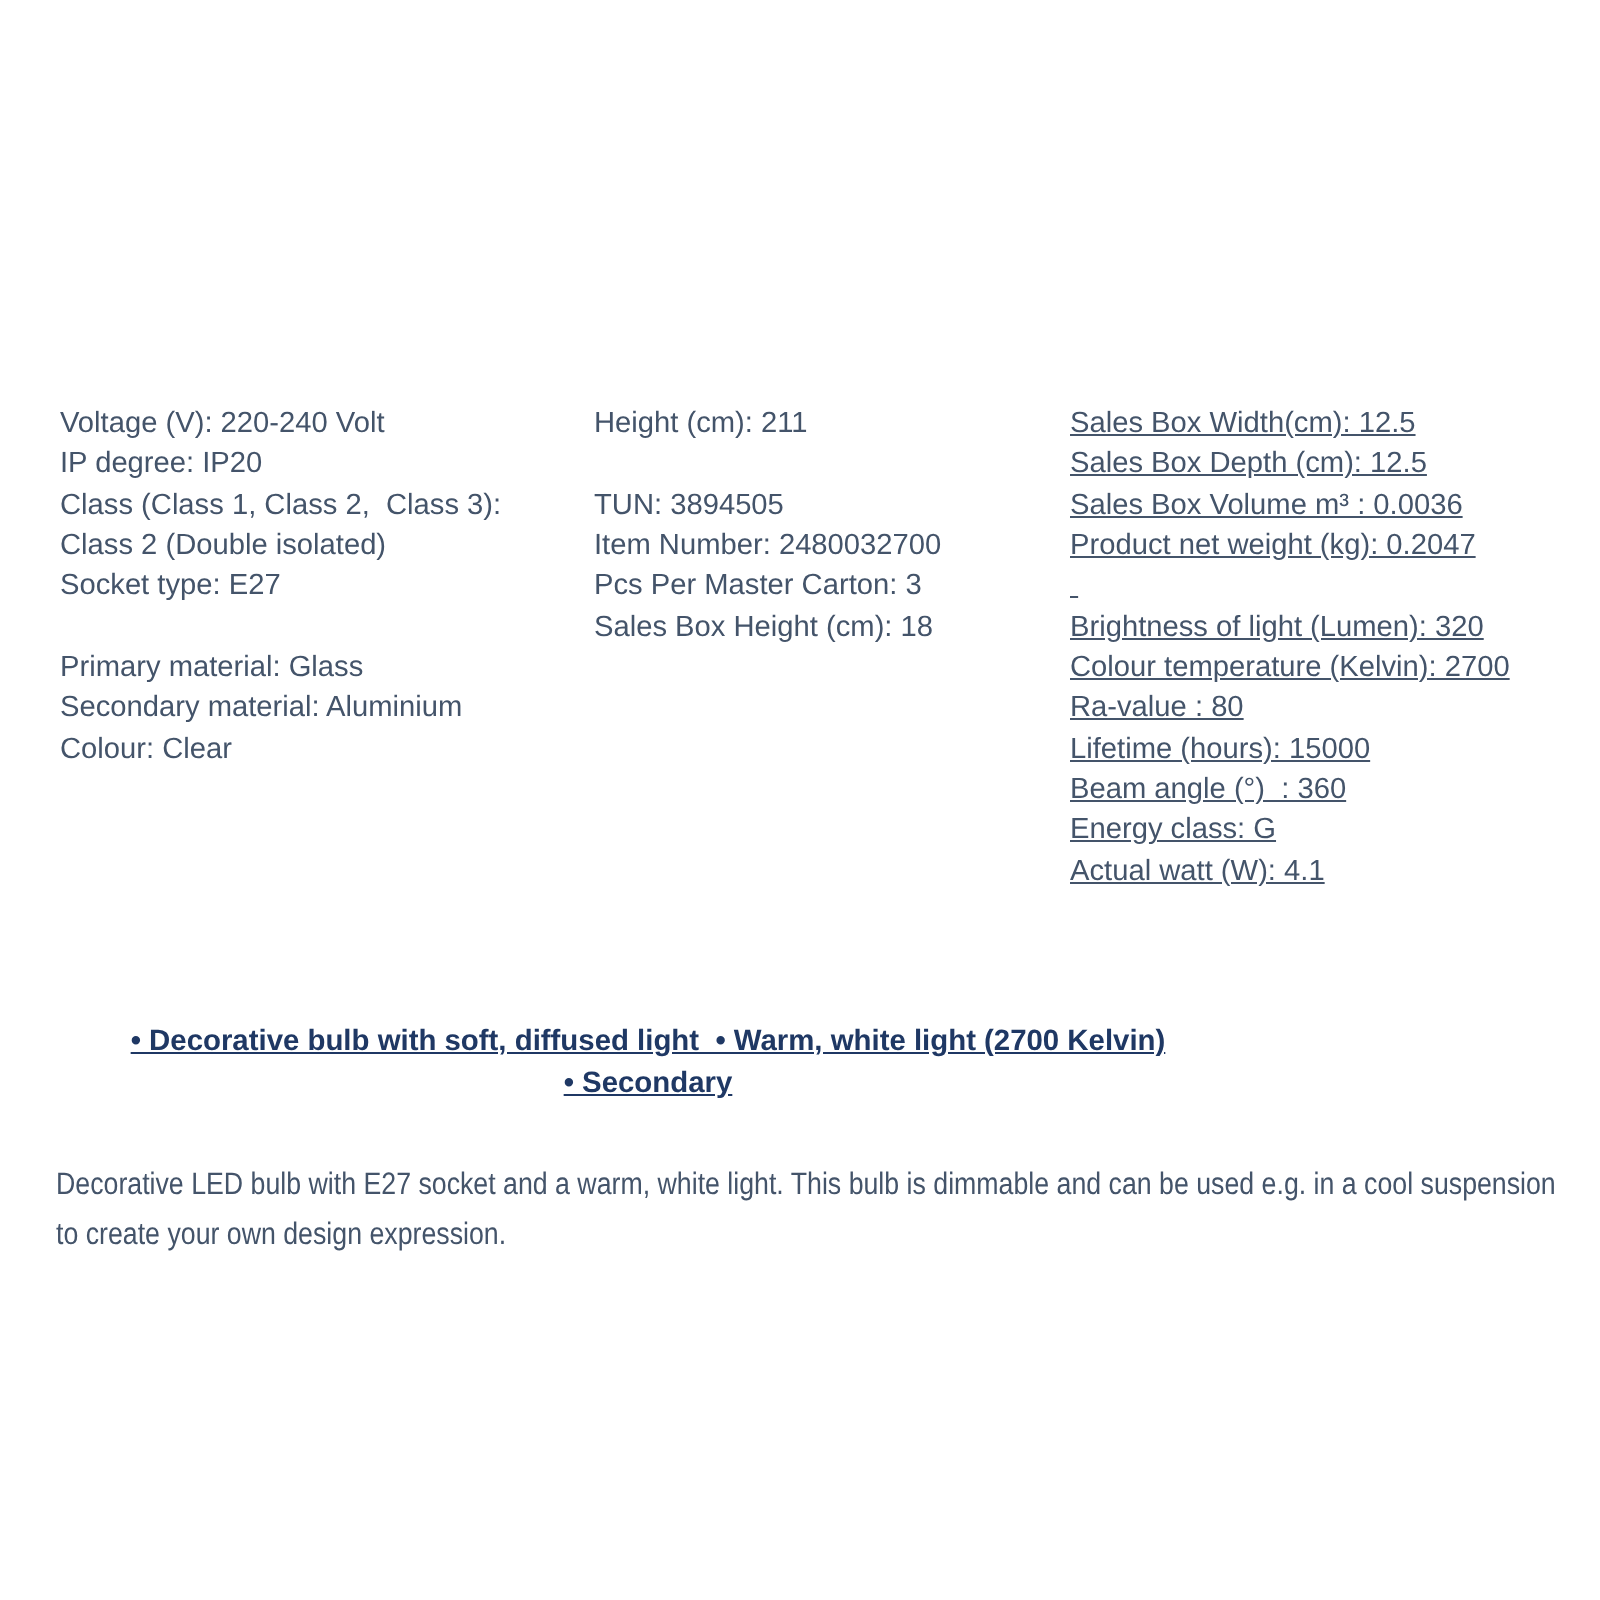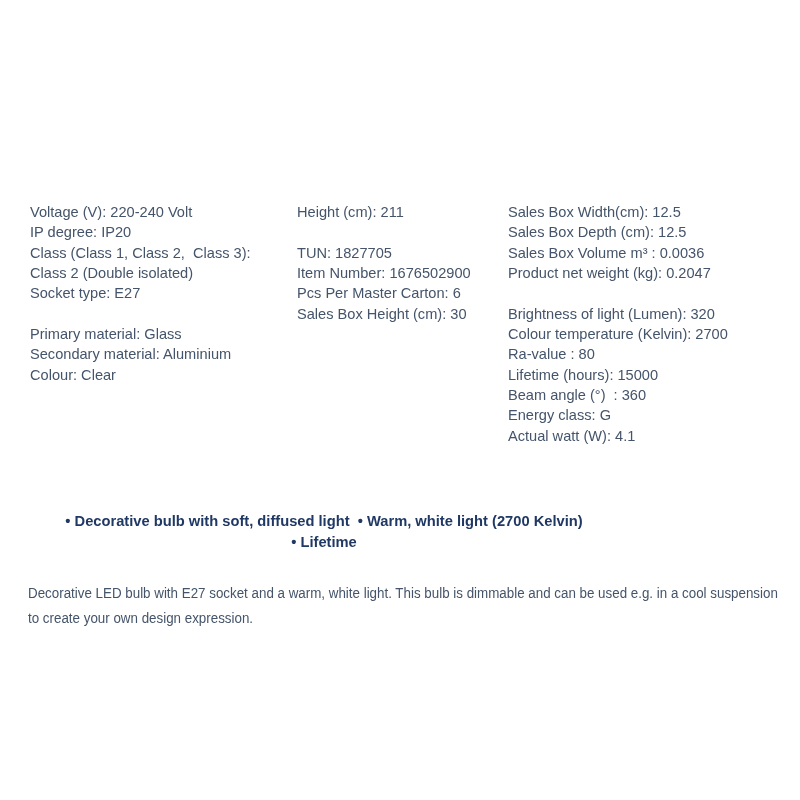--- a/index.html
+++ b/index.html
@@ -28,33 +28,34 @@
   .spec-col {
     position: absolute;
     top: 202px;
     font-size: 14.6px;
     line-height: 20.35px;
     color: var(--spec-color);
     white-space: pre-wrap;
   }
   .spec-col-1 { left: 30px; }
   .spec-col-2 { left: 273px; margin-left: 24px; }
-  .spec-col-3 { left: 508px; }
+  .spec-col-3 { left: 535px; text-decoration: underline; }
   .spec-line { min-height: 20.35px; }
   .highlights {
     position: absolute;
     top: 511px;
     left: 0;
     width: 648px;
     text-align: center;
     font-size: 14.7px;
     font-weight: 700;
     line-height: 21.3px;
     color: var(--highlight-color);
     white-space: pre-wrap;
+    text-decoration: underline;
   }
   .highlight-line { min-height: 21.3px; }
   .description {
     position: absolute;
     left: 28px;
     top: 581px;
     width: 876px;
     margin: 0;
     font-size: 15.5px;
     line-height: 24.6px;
@@ -63,21 +64,21 @@
     transform-origin: 0 0;
   }
 </style>
 </head>
 <body>
 
 <div class="sheet">
 
   <div class="spec-col spec-col-1"><div class="spec-line">Voltage (V): 220-240 Volt</div><div class="spec-line">IP degree: IP20</div><div class="spec-line">Class (Class 1, Class 2,  Class 3):</div><div class="spec-line">Class 2 (Double isolated)</div><div class="spec-line">Socket type: E27</div><div class="spec-line">&nbsp;</div><div class="spec-line">Primary material: Glass</div><div class="spec-line">Secondary material: Aluminium</div><div class="spec-line">Colour: Clear</div></div>
 
-  <div class="spec-col spec-col-2"><div class="spec-line">Height (cm): 211</div><div class="spec-line">&nbsp;</div><div class="spec-line">TUN: 1827705</div><div class="spec-line">Item Number: 1676502900</div><div class="spec-line">Pcs Per Master Carton: 6</div><div class="spec-line">Sales Box Height (cm): 30</div></div>
+  <div class="spec-col spec-col-2"><div class="spec-line">Height (cm): 211</div><div class="spec-line">&nbsp;</div><div class="spec-line">TUN: 3894505</div><div class="spec-line">Item Number: 2480032700</div><div class="spec-line">Pcs Per Master Carton: 3</div><div class="spec-line">Sales Box Height (cm): 18</div></div>
 
   <div class="spec-col spec-col-3"><div class="spec-line">Sales Box Width(cm): 12.5</div><div class="spec-line">Sales Box Depth (cm): 12.5</div><div class="spec-line">Sales Box Volume m³ : 0.0036</div><div class="spec-line">Product net weight (kg): 0.2047</div><div class="spec-line">&nbsp;</div><div class="spec-line">Brightness of light (Lumen): 320</div><div class="spec-line">Colour temperature (Kelvin): 2700</div><div class="spec-line">Ra-value : 80</div><div class="spec-line">Lifetime (hours): 15000</div><div class="spec-line">Beam angle (°)  : 360</div><div class="spec-line">Energy class: G</div><div class="spec-line">Actual watt (W): 4.1</div></div>
 
-  <div class="highlights"><div class="highlight-line">• Decorative bulb with soft, diffused light  • Warm, white light (2700 Kelvin)</div><div class="highlight-line">• Lifetime</div></div>
+  <div class="highlights"><div class="highlight-line">• Decorative bulb with soft, diffused light  • Warm, white light (2700 Kelvin)</div><div class="highlight-line">• Secondary</div></div>
 
   <p class="description">Decorative LED bulb with E27 socket and a warm, white light. This bulb is dimmable and can be used e.g. in a cool suspension to create your own design expression.</p>
 
 </div>
 
 </body></html>

